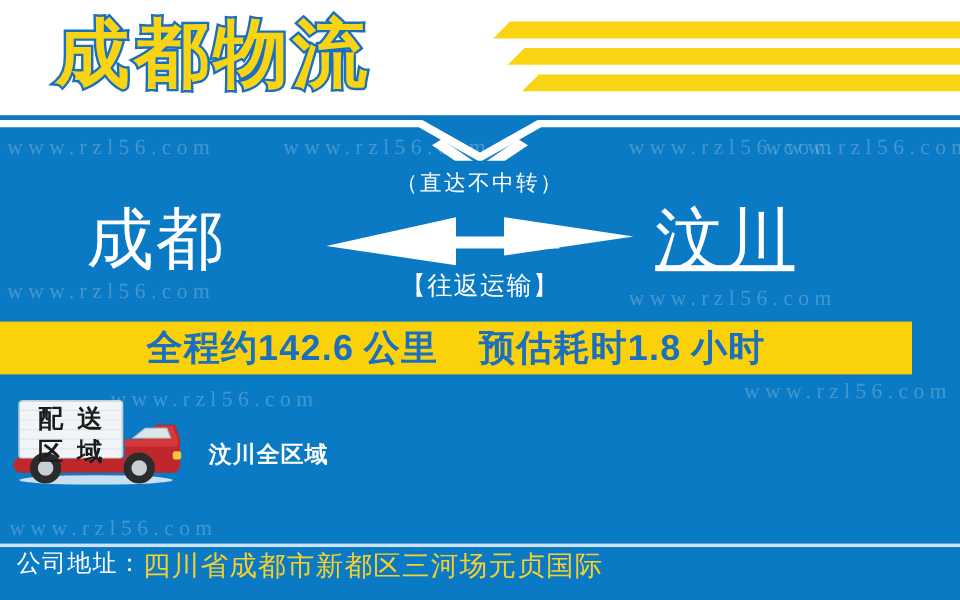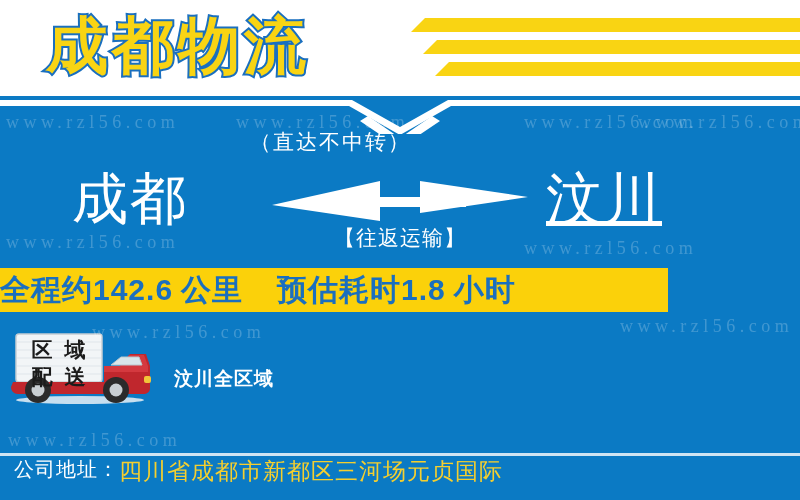--- a/index.html
+++ b/index.html
@@ -58,23 +58,24 @@
     line-height:62px;
     color:#ffffff;
     white-space:nowrap;
     letter-spacing:2px;
   }
   .city-from { left:72px; }
   .city-to   { left:546px;text-decoration:underline; }
 
   .mid-note {
     position:absolute;
-    left:250px; top:128px;
+    left:250px; top:140px;
     width:300px;
-    font-size:21px;
+    text-align:center;
+    font-size:18px;
     color:#ffffff;
     letter-spacing:2px;
     white-space:nowrap;
   }
   .arrow-wrap {
     position:absolute;
     left:270px; top:175px;
     width:260px; height:48px;
   }
   .mid-note2 {
@@ -86,24 +87,25 @@
     color:#ffffff;
     letter-spacing:1px;
     white-space:nowrap;
     font-family:Liberation Mono, monospace;
   }
 
   
   .stats {
     position:absolute;
     left:0; top:268px;
-    width:668px; height:44px;
+    width:760px; height:44px;
     background:#fbd10a;
     display:flex;
     align-items:center;
+    justify-content:center;
   }
   .stats-inner {
     display:flex;
     align-items:baseline;
     color:#1a6fbf;
     font-size:30px;
     font-weight:bold;
     white-space:nowrap;
     letter-spacing:1px;
   }
@@ -252,22 +254,22 @@
 
       <rect x="136" y="44" width="7" height="7" rx="2" fill="#f2c53a"></rect>
 
       <circle cx="30" cy="58" r="13" fill="#2b2b2b"></circle>
       <circle cx="30" cy="58" r="6.5" fill="#c9cfd3"></circle>
       <circle cx="108" cy="58" r="13" fill="#2b2b2b"></circle>
       <circle cx="108" cy="58" r="6.5" fill="#c9cfd3"></circle>
     </svg>
   </div>
   <div class="truck-box-text">
+    <div>配 送</div>
     <div>区 域</div>
-    <div>配 送</div>
   </div>
 
   <div class="delivery-area">汶川全区域</div>
 
   <div class="footer-rule"></div>
   <div class="footer">
     <span class="footer-label">公司地址：</span>
     <span class="footer-value">四川省成都市新都区三河场元贞国际</span>
   </div>
 

